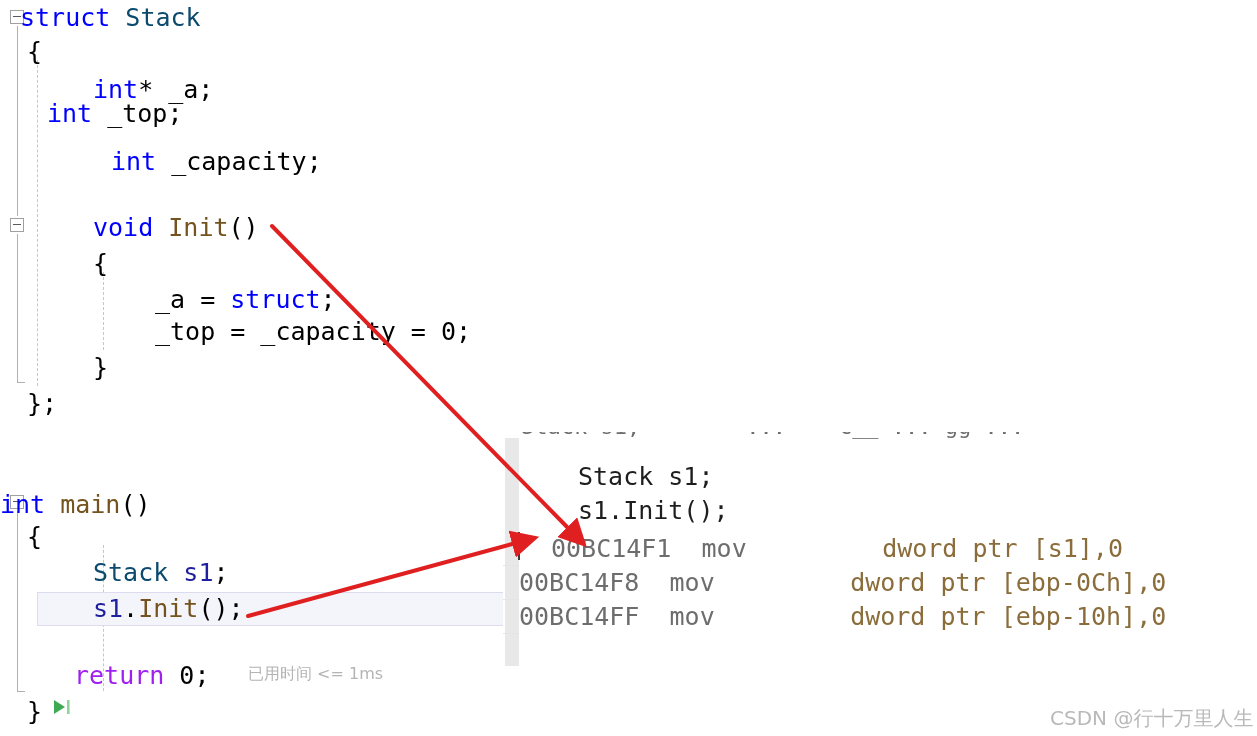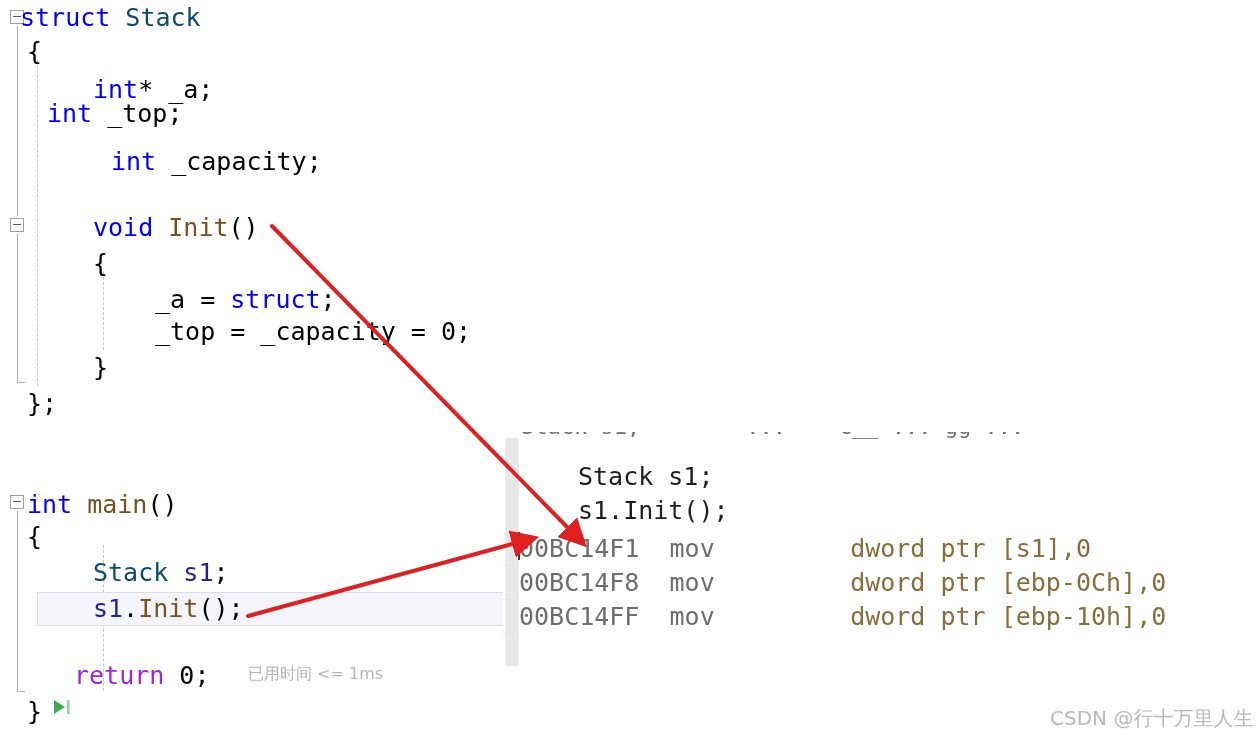--- a/index.html
+++ b/index.html
@@ -232,21 +232,21 @@
       <div class="code-line" style="top: 34px; padding-left: 27px;"><span class="tok plain">{</span></div>
       <div class="code-line" style="top: 72px; padding-left: 93px;"><span class="tok kw">int</span><span class="tok plain">* _a;</span></div>
       <div class="code-line" style="top: 96px; padding-left: 47px;"><span class="tok kw">int</span><span class="tok plain"> _top;</span></div>
       <div class="code-line" style="top: 144px; padding-left: 111px;"><span class="tok kw">int</span><span class="tok plain"> _capacity;</span></div>
       <div class="code-line" style="top: 210px; padding-left: 93px;"><span class="tok kw">void</span><span class="tok plain"> </span><span class="tok fn">Init</span><span class="tok plain">()</span></div>
       <div class="code-line" style="top: 246px; padding-left: 93px;"><span class="tok plain">{</span></div>
       <div class="code-line" style="top: 282px; padding-left: 155px;"><span class="tok plain">_a = </span><span class="tok kw">struct</span><span class="tok plain">;</span></div>
       <div class="code-line" style="top: 314px; padding-left: 155px;"><span class="tok plain">_top = _capacity = 0;</span></div>
       <div class="code-line" style="top: 350px; padding-left: 93px;"><span class="tok plain">}</span></div>
       <div class="code-line" style="top: 386px; padding-left: 27px;"><span class="tok plain">};</span></div>
-      <div class="code-line" style="top: 487px; padding-left: 27px;"><span class="tok kw">int</span><span class="tok plain"> </span><span class="tok fn">main</span><span class="tok plain">()</span></div>
+      <div class="code-line" style="top: 487px; "><span class="tok kw">int</span><span class="tok plain"> </span><span class="tok fn">main</span><span class="tok plain">()</span></div>
       <div class="code-line" style="top: 519px; padding-left: 27px;"><span class="tok plain">{</span></div>
       <div class="code-line" style="top: 555px; padding-left: 93px;"><span class="tok type">Stack</span><span class="tok plain"> </span><span class="tok var">s1</span><span class="tok plain">;</span></div>
       <div class="code-line" style="top: 591px; padding-left: 93px;"><span class="tok var">s1</span><span class="tok plain">.</span><span class="tok fn">Init</span><span class="tok plain">();</span></div>
       <div class="code-line" style="top: 658px; padding-left: 74px;"><span class="tok ctrl">return</span><span class="tok plain"> 0;</span></div>
       <div class="code-line" style="top: 694px; padding-left: 27px;"><span class="tok plain">}</span></div>
     </div>
 
   <div id="perf-tip">已用时间 &lt;= 1ms</div>
 
   <div id="run-to-click">
@@ -261,21 +261,21 @@
 
   <div id="disasm-clipped-row">
     <div class="clip-inner">Stack s1;        ...    c__ ... gg ...</div>
   </div>
 
   <div id="disasm-src-lines">
       <div class="disasm-src" style="top: 460px;">Stack s1;</div>
       <div class="disasm-src" style="top: 494px;">s1.Init();</div>
     </div>
   <div id="disasm-instructions">
-      <div class="disasm-row" style="top: 532px;"><span class="addr">00BC14F1</span><span>  </span><span class="mnem">mov</span><span>         </span><span class="ops">dword ptr [s1],0</span></div>
+      <div class="disasm-row" style="top: 532px; margin-left: 32px;"><span class="addr">00BC14F1</span><span>  </span><span class="mnem">mov</span><span>         </span><span class="ops">dword ptr [s1],0</span></div>
       <div class="disasm-row" style="top: 566px;"><span class="addr">00BC14F8</span><span>  </span><span class="mnem">mov</span><span>         </span><span class="ops">dword ptr [ebp-0Ch],0</span></div>
       <div class="disasm-row" style="top: 600px;"><span class="addr">00BC14FF</span><span>  </span><span class="mnem">mov</span><span>         </span><span class="ops">dword ptr [ebp-10h],0</span></div>
     </div>
 
   <div class="disasm-sep" style="top:565px;"></div>
   <div class="disasm-sep" style="top:599px;"></div>
   <div class="disasm-sep" style="top:633px;"></div>
 
   <div id="disasm-caret"></div>
 

